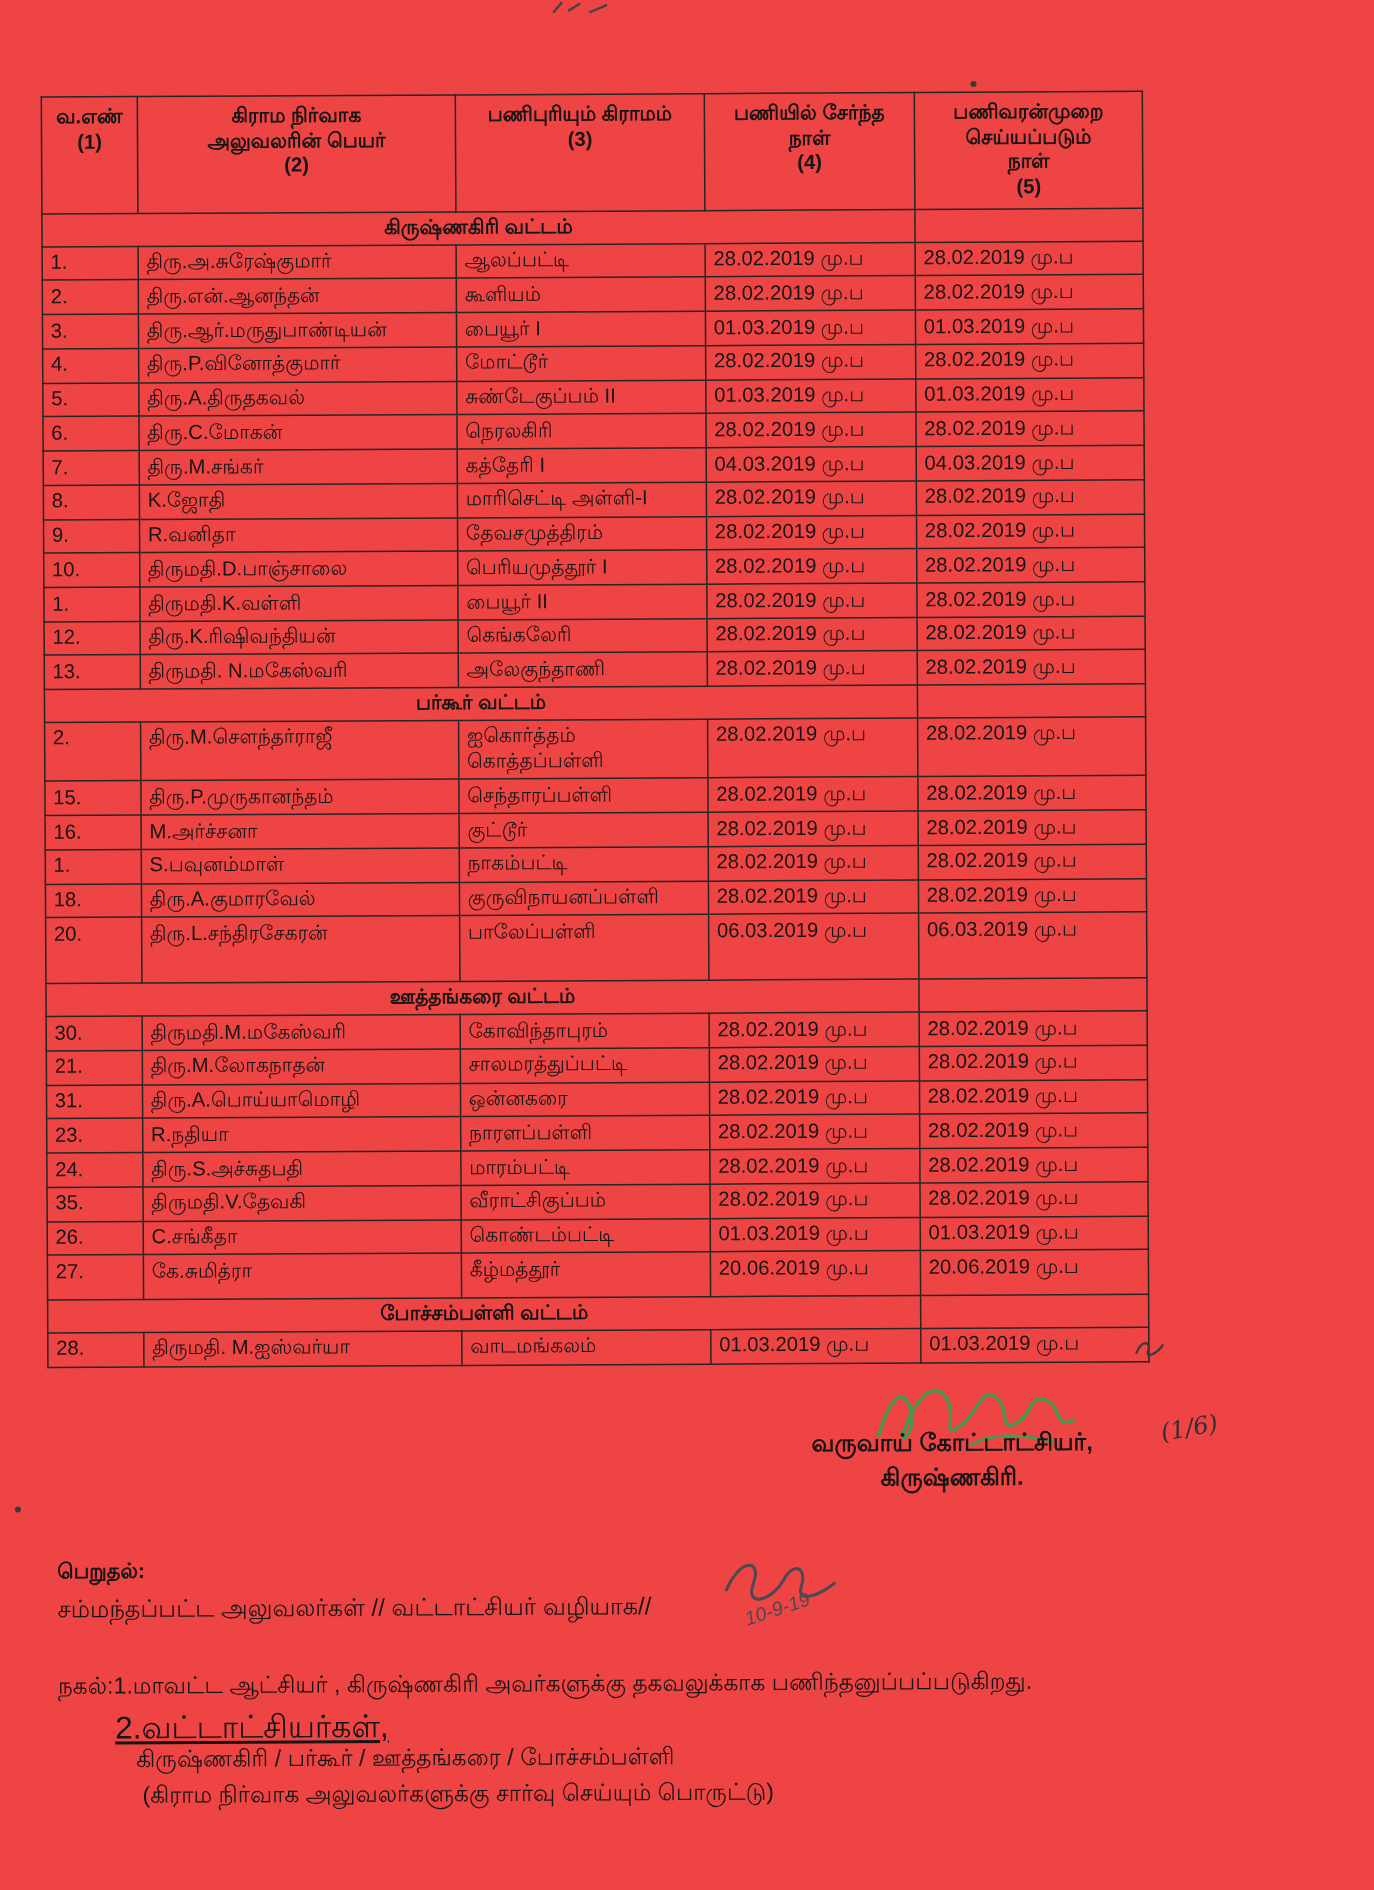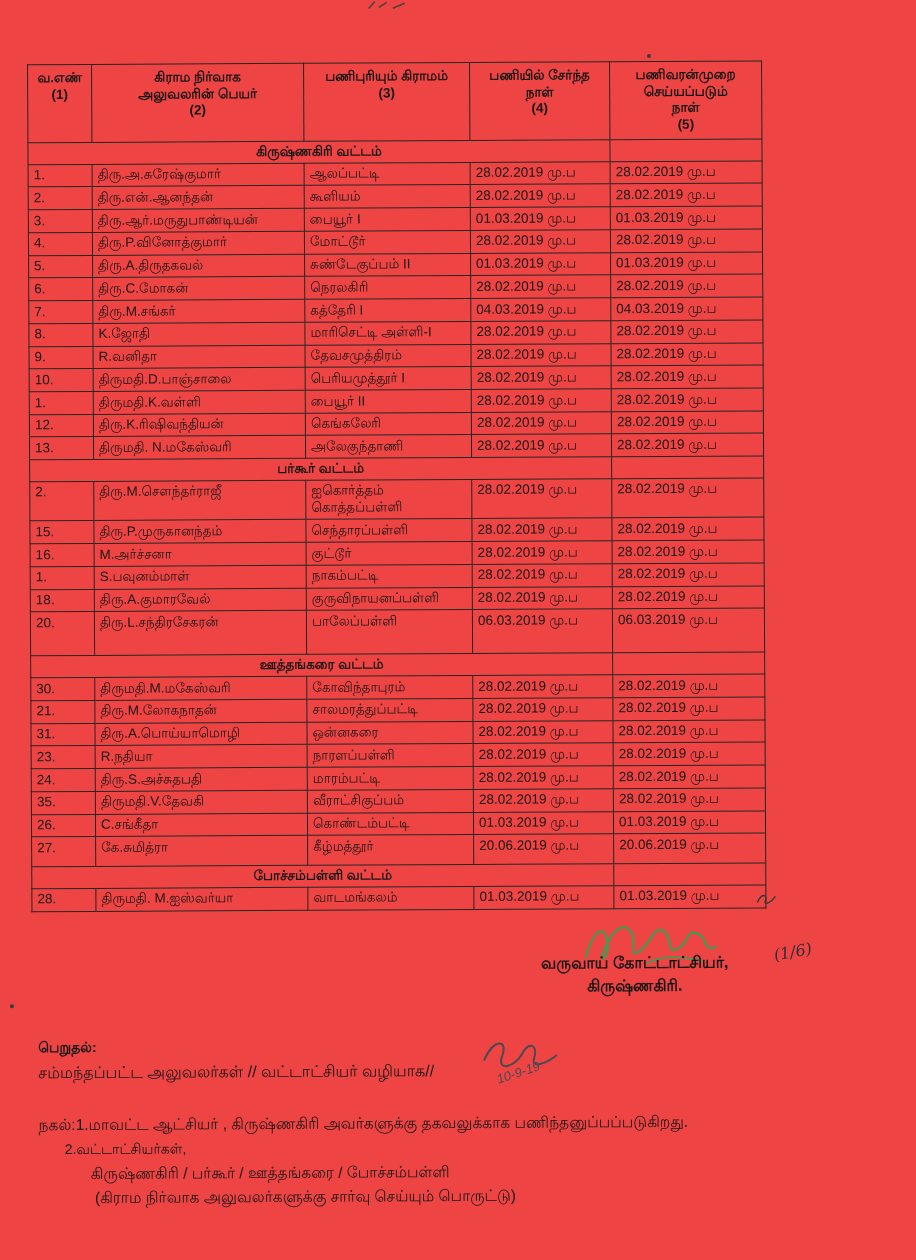--- a/index.html
+++ b/index.html
@@ -69,21 +69,21 @@
     font-size:14px;font-weight:bold;margin-top:15px;
   }
   .receipt-line{
     position:absolute;left:36px;top:1062px;
     font-size:16px;
   }
   .sig-dark{
     position:absolute;left:468px;top:1032px;
   }
   .copy-line-0{position:absolute;left:36px;top:1114px;font-size:15.5px;}
-  .copy-line-1{position:absolute;left:62px;top:1139px;font-size:14px;}
+  .copy-line-1{position:absolute;left:74px;top:1139px;font-size:21px;text-decoration:underline;}
   .copy-line-2{position:absolute;left:88px;top:1163px;font-size:15.5px;}
   .copy-line-3{position:absolute;left:92px;top:1187px;font-size:15.5px;}
   .artifact{position:absolute;}
   .dot{width:4px;height:4px;border-radius:50%;background:#3a3a3a;}
 </style>
 </head>
 <body>
 
 <div class="page">
   <div class="sheet">

